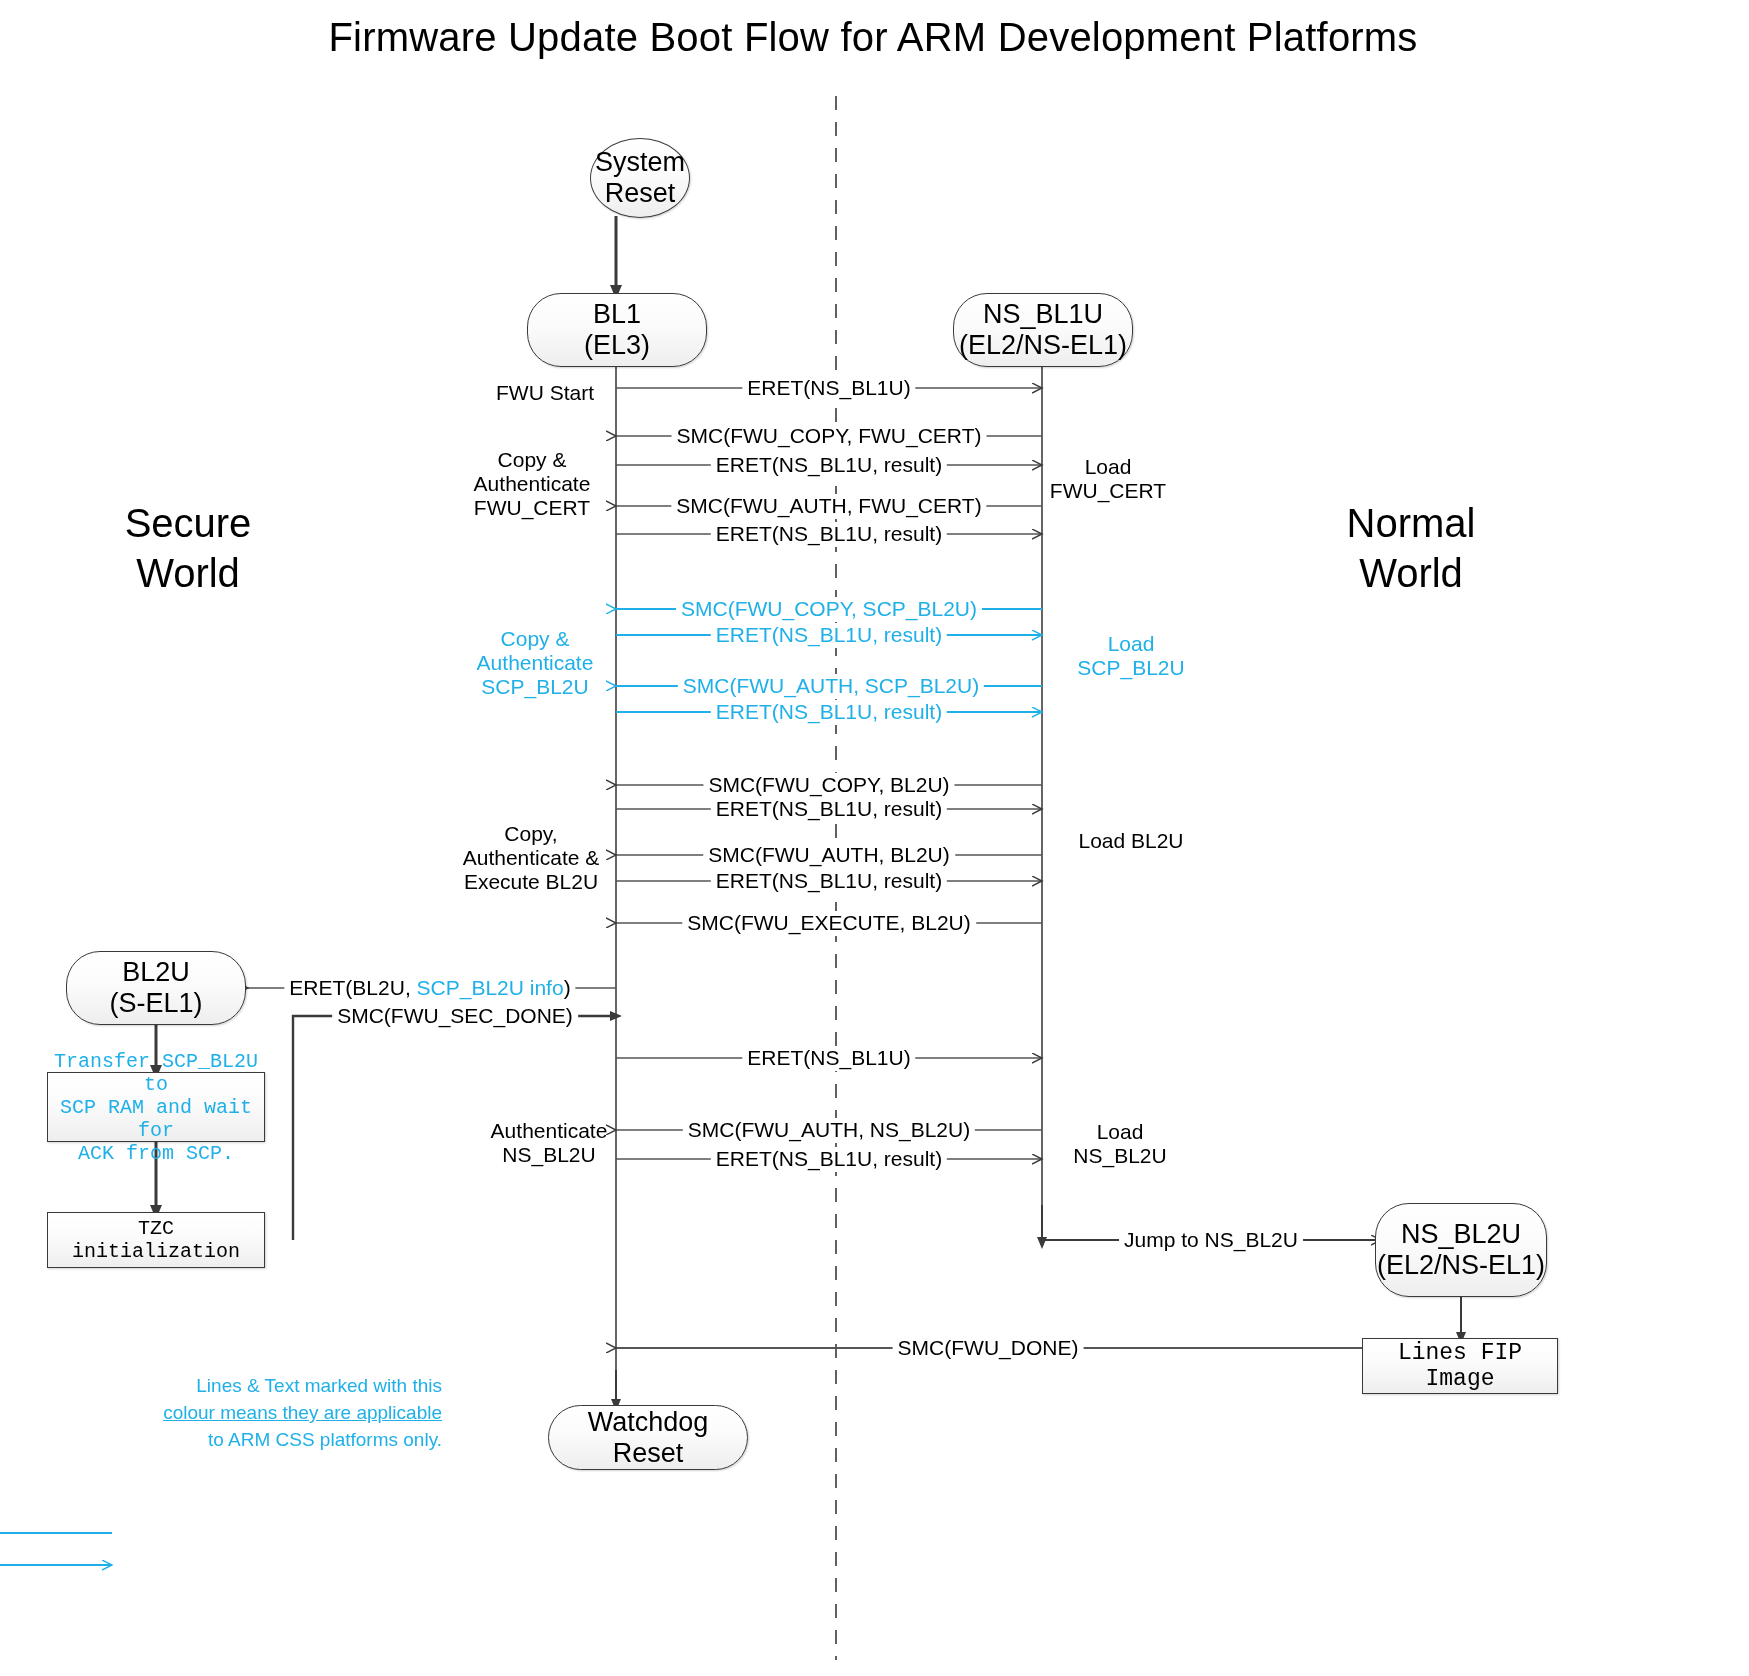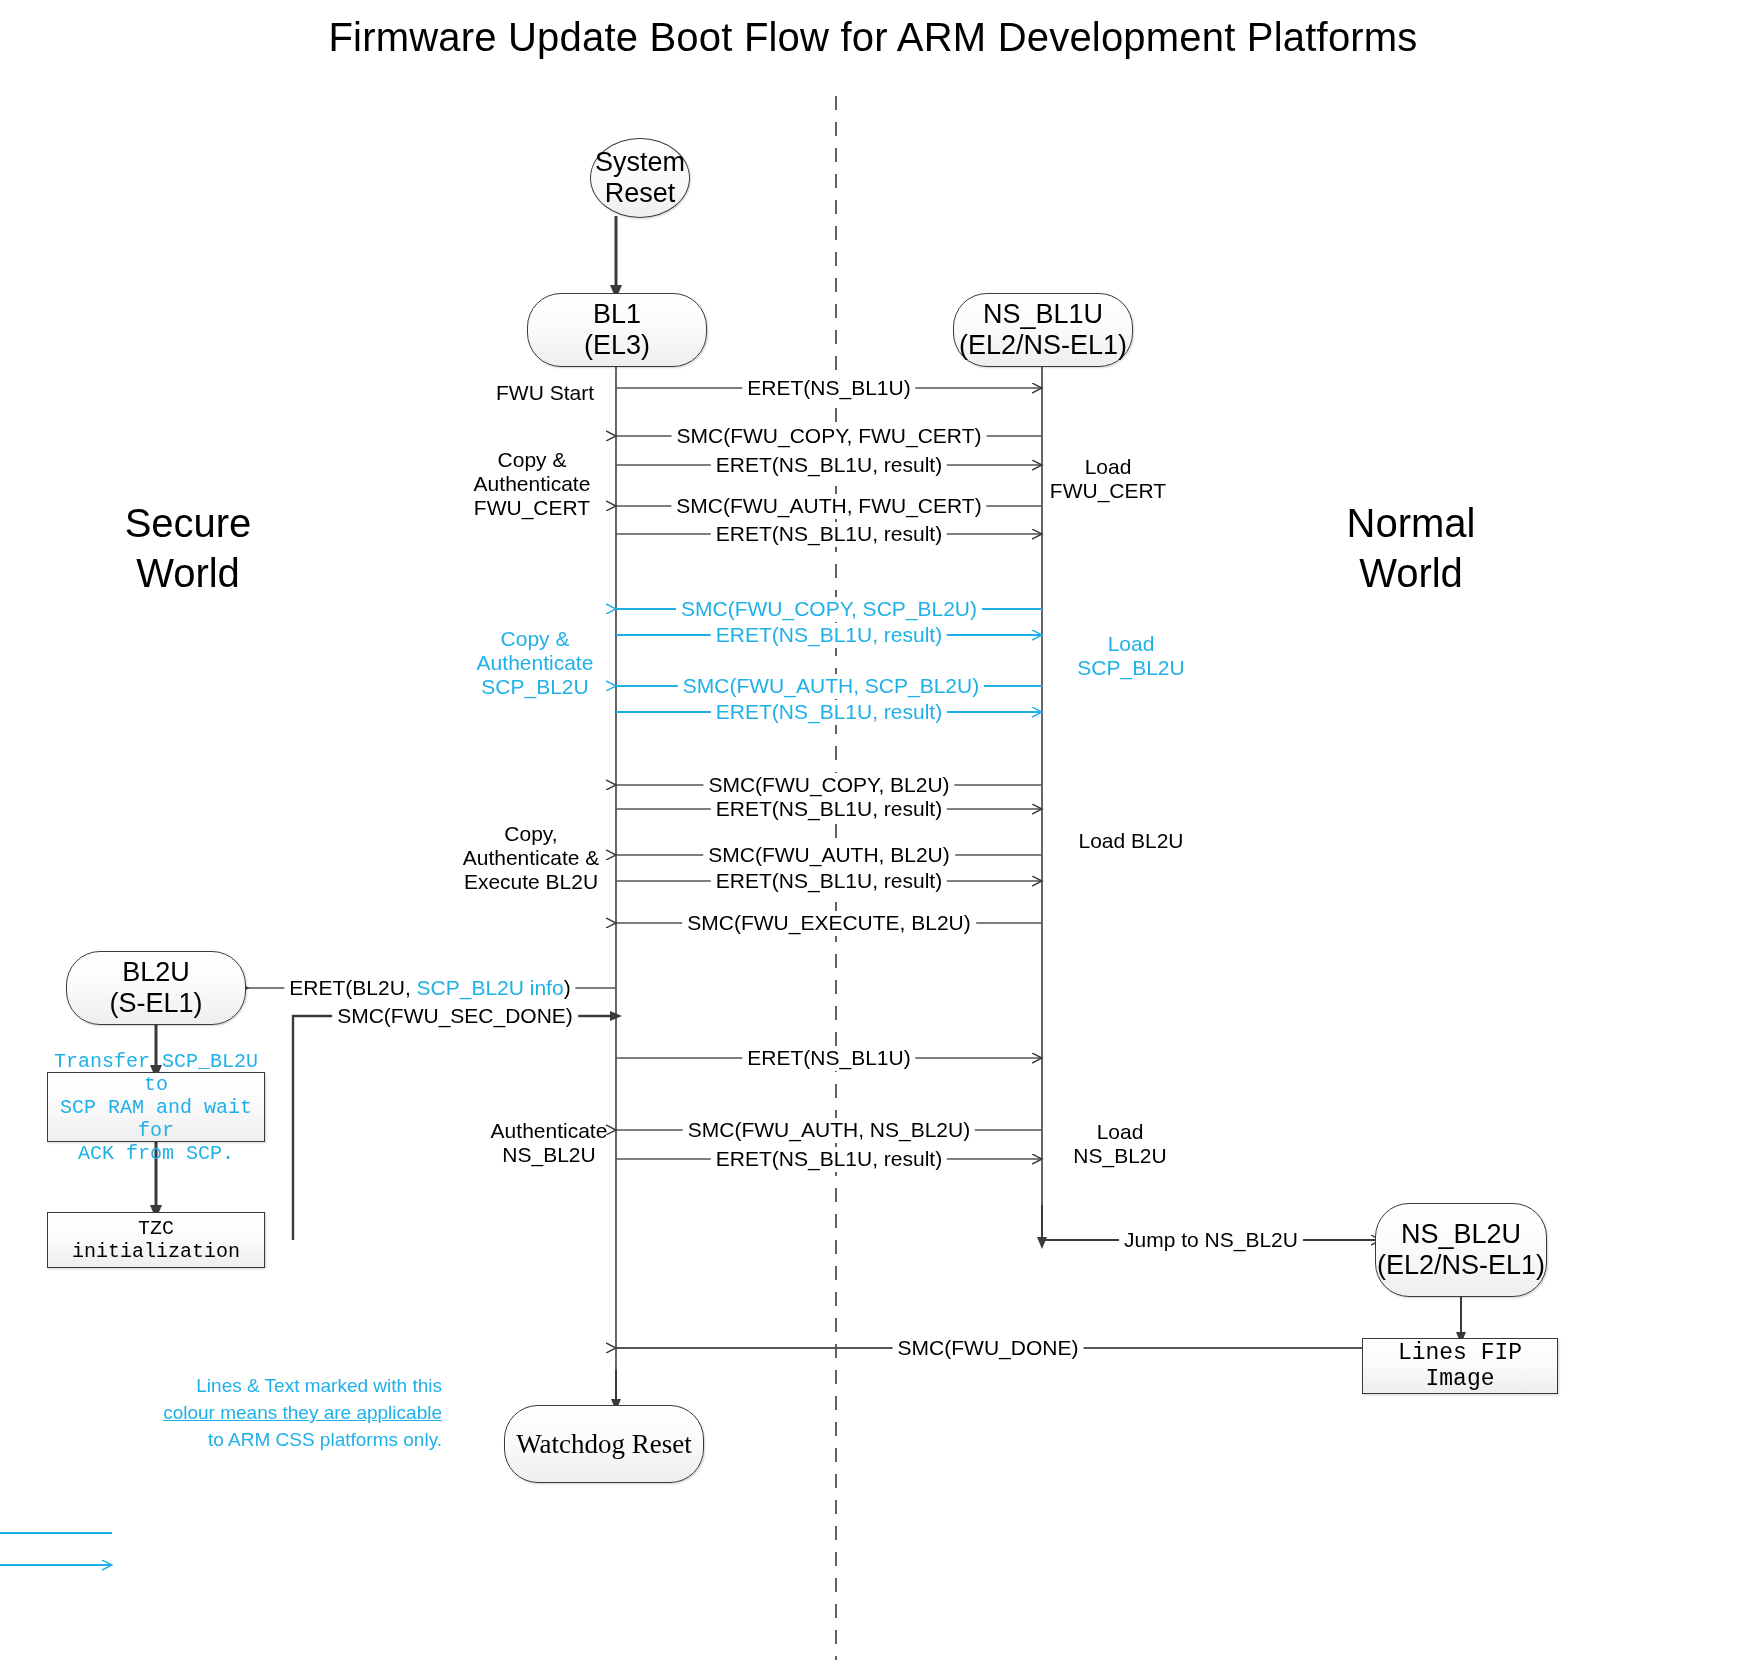--- a/index.html
+++ b/index.html
@@ -140,21 +140,21 @@
     </div>
   </div>
 
   <div class="nodebox rounded" style="left:1375px;top:1203px;width:172px;height:94px;">
     <div>
       <div class="node-label">NS_BL2U</div>
       <div class="node-label">(EL2/NS-EL1)</div>
     </div>
   </div>
 
-  <div class="nodebox rounded" style="left:504px;top:1405px;width:200px;height:78px;font-family:Liberation Serif, serif;">
+  <div class="nodebox rounded" style="left:548px;top:1405px;width:200px;height:65px;">
     <div class="node-label">Watchdog Reset</div>
   </div>
 
   <div class="nodebox rect" style="left:47px;top:1072px;width:218px;height:70px;">
     <div>
       <div class="boxtext cyan">Transfer SCP_BL2U to</div>
       <div class="boxtext cyan">SCP RAM and wait for</div>
       <div class="boxtext cyan">ACK from SCP.</div>
     </div>
   </div>

